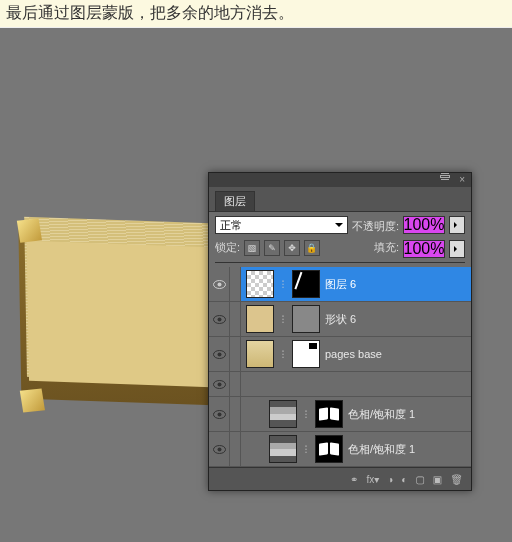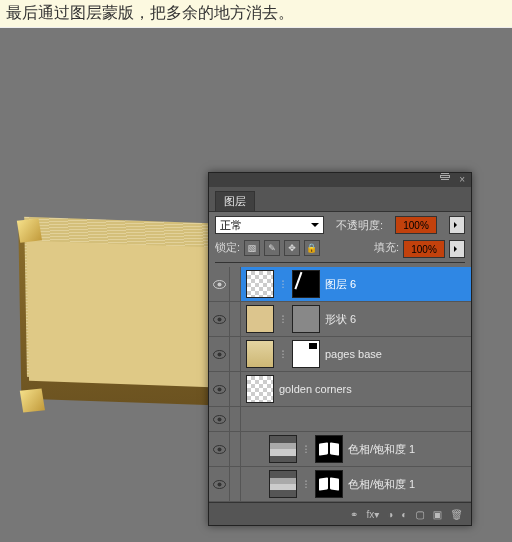--- a/index.html
+++ b/index.html
@@ -12,24 +12,24 @@
 .corner{position:absolute;width:22px;height:22px;background:linear-gradient(135deg,#f5e08a,#c19a3b)}
 .c1{left:0;top:-12px;transform:skewY(3deg) rotate(-8deg)}
 .c2{left:0;top:158px;transform:skewY(3deg) rotate(-8deg)}
 .panel{position:absolute;left:208px;top:144px;width:262px;background:#555;border:1px solid #222;box-shadow:0 0 8px rgba(0,0,0,.5)}
 .panel-tabbar{background:#3f3f3f;height:14px;position:relative}
 .panel-tabbar .flyout{position:absolute;right:22px;top:3px;width:8px;height:1px;box-shadow:0 0 0 1px #aaa,0 3px 0 0 #aaa,0 -3px 0 0 #aaa}
 .panel-tabbar .x{position:absolute;right:6px;top:1px;color:#aaa;font-size:10px}
 .panel-tabs{background:#555;padding:4px 6px 0;display:flex;gap:2px}
 .tab{background:#404040;color:#e8e8e8;padding:2px 8px;border:1px solid #333;border-bottom:none;font-size:11px}
 .panel-body{background:#6c6c6c;padding:4px 6px;border-top:1px solid #333}
-.row{display:flex;align-items:center;gap:12px;margin-bottom:4px;color:#ddd}
+.row{display:flex;align-items:flex-end;gap:4px;margin-bottom:4px;color:#ddd}
 .sel{background:#fff;border:1px solid #333;height:16px;flex:1;display:flex;align-items:center;padding:0 4px;color:#000;font-size:11px;position:relative}
 .sel:after{content:"";position:absolute;right:4px;top:6px;border:4px solid transparent;border-top-color:#000}
-.numbox{background:#c2410c;border:1px solid #333;width:40px;height:16px;display:flex;align-items:center;justify-content:center;color:#000;font-size:10px}
+.numbox{background:#d946ef;border:1px solid #333;width:40px;height:16px;display:flex;align-items:center;justify-content:center;color:#000;font-size:16px}
 .arrowbtn{width:14px;height:16px;border:1px solid #333;background:#dcdcdc;display:flex;align-items:center;justify-content:center}
 .arrowbtn:after{content:"";border:3px solid transparent;border-left-color:#000}
 .lockrow{display:flex;align-items:flex-start;gap:4px;color:#ddd;padding:2px 0 4px;border-bottom:1px solid #333}
 .lockicon{width:14px;height:14px;border:1px solid #444;background:#6c6c6c;display:flex;align-items:center;justify-content:center;font-size:9px;color:#ddd}
 .layers{background:#6c6c6c;max-height:300px}
 .layer{display:flex;align-items:center;height:34px;border-bottom:1px solid #555;gap:0}
 .layer.sel-layer .info{background:#2f87e4;color:#fff}
 .vis{width:20px;display:flex;align-items:center;justify-content:center;border-right:1px solid #555;height:100%}
 .vis svg{width:13px;height:9px}
 .lock2{width:10px;border-right:1px solid #555;height:100%}
@@ -142,33 +142,20 @@
         <div class="info">
           <div class="thumb t-page"></div>
           <div class="link">⋮</div>
           <div class="mask white">
               <div style="position:absolute;right:2px;top:2px;width:8px;height:6px;background:#000"></div>
             </div>
           <span>pages base</span>
         </div>
       </div>
 
-      <div class="layer">
-        <div class="vis">
-            <svg viewBox="0 0 13 9">
-              <ellipse cx="6.5" cy="4.5" rx="6" ry="4" fill="none" stroke="#333"></ellipse>
-              <circle cx="6.5" cy="4.5" r="2" fill="#333"></circle>
-            </svg>
-          </div>
-        <div class="lock2"></div>
-        <div class="info">
-          <div class="thumb checker"></div>
-          <span>golden corners</span>
-        </div>
-      </div>
 
       <div class="layer" style="height:24px">
         <div class="vis">
             <svg viewBox="0 0 13 9">
               <ellipse cx="6.5" cy="4.5" rx="6" ry="4" fill="none" stroke="#333"></ellipse>
               <circle cx="6.5" cy="4.5" r="2" fill="#333"></circle>
             </svg>
           </div>
         <div class="lock2"></div>
       </div>

